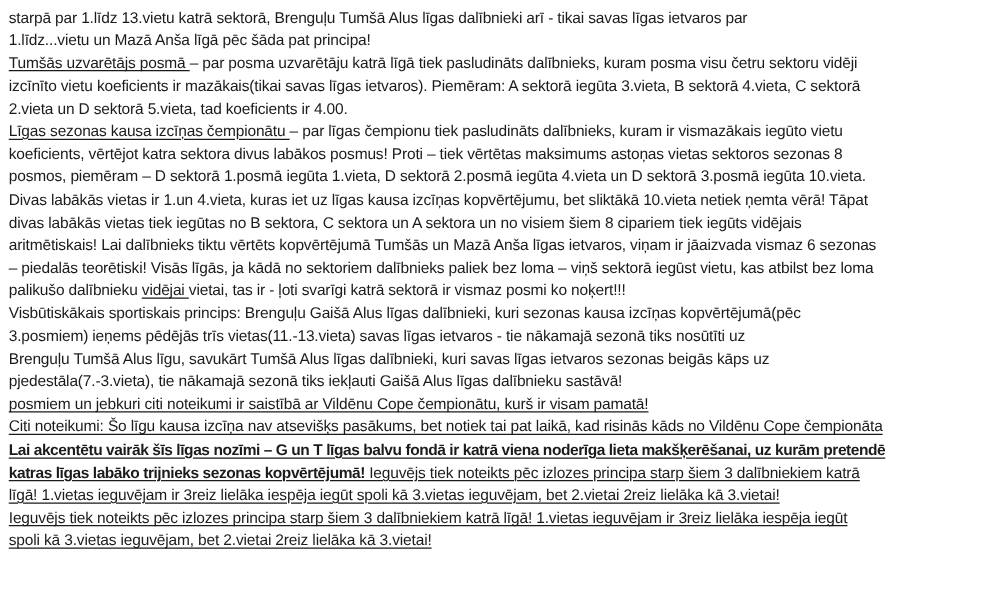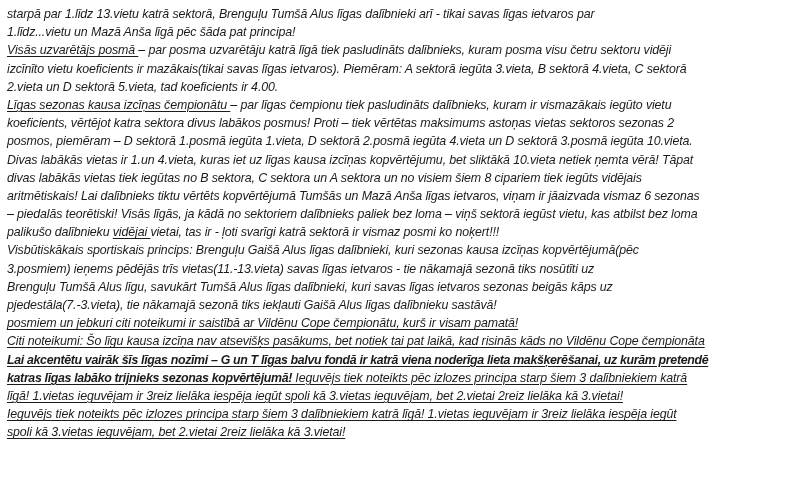--- a/index.html
+++ b/index.html
@@ -8,21 +8,20 @@
     background: #ffffff;
   }
   .page {
     position: relative;
     width: 800px;
     height: 488px;
     background: #ffffff;
     overflow: hidden;
     font-family: "Liberation Sans", sans-serif;
     color: #1b1b1b;
-    font-style: italic;
   }
   .doc-body {
     position: absolute;
     left: 7px;
     top: 5px;
     width: 788px;
   }
   .text-line {
     white-space: nowrap;
     height: 18.2px;
@@ -42,25 +41,25 @@
     letter-spacing: -0.34px;
   }
 </style>
 </head>
 <body>
 
 <div class="page">
   <div class="doc-body">
       <div class="text-line"><span class="run">starpā par 1.līdz 13.vietu katrā sektorā, Brenguļu Tumšā Alus līgas dalībnieki arī - tikai savas līgas ietvaros par</span></div>
       <div class="text-line"><span class="run">1.līdz...vietu un Mazā Anša līgā pēc šāda pat principa!</span></div>
-      <div class="text-line"><span class="run u">Visās uzvarētājs posmā </span><span class="run">– par posma uzvarētāju katrā līgā tiek pasludināts dalībnieks, kuram posma visu četru sektoru vidēji</span></div>
+      <div class="text-line"><span class="run u">Tumšās uzvarētājs posmā </span><span class="run">– par posma uzvarētāju katrā līgā tiek pasludināts dalībnieks, kuram posma visu četru sektoru vidēji</span></div>
       <div class="text-line"><span class="run">izcīnīto vietu koeficients ir mazākais(tikai savas līgas ietvaros). Piemēram: A sektorā iegūta 3.vieta, B sektorā 4.vieta, C sektorā</span></div>
       <div class="text-line"><span class="run">2.vieta un D sektorā 5.vieta, tad koeficients ir 4.00.</span></div>
       <div class="text-line"><span class="run u">Līgas sezonas kausa izcīņas čempionātu </span><span class="run">– par līgas čempionu tiek pasludināts dalībnieks, kuram ir vismazākais iegūto vietu</span></div>
-      <div class="text-line"><span class="run">koeficients, vērtējot katra sektora divus labākos posmus! Proti – tiek vērtētas maksimums astoņas vietas sektoros sezonas 2</span></div>
+      <div class="text-line"><span class="run">koeficients, vērtējot katra sektora divus labākos posmus! Proti – tiek vērtētas maksimums astoņas vietas sektoros sezonas 8</span></div>
       <div class="text-line"><span class="run">posmos, piemēram – D sektorā 1.posmā iegūta 1.vieta, D sektorā 2.posmā iegūta 4.vieta un D sektorā 3.posmā iegūta 10.vieta.</span></div>
       <div class="text-line"><span class="run">Divas labākās vietas ir 1.un 4.vieta, kuras iet uz līgas kausa izcīņas kopvērtējumu, bet sliktākā 10.vieta netiek ņemta vērā! Tāpat</span></div>
       <div class="text-line"><span class="run">divas labākās vietas tiek iegūtas no B sektora, C sektora un A sektora un no visiem šiem 8 cipariem tiek iegūts vidējais</span></div>
       <div class="text-line"><span class="run">aritmētiskais! Lai dalībnieks tiktu vērtēts kopvērtējumā Tumšās un Mazā Anša līgas ietvaros, viņam ir jāaizvada vismaz 6 sezonas</span></div>
       <div class="text-line"><span class="run">– piedalās teorētiski! Visās līgās, ja kādā no sektoriem dalībnieks paliek bez loma – viņš sektorā iegūst vietu, kas atbilst bez loma</span></div>
       <div class="text-line"><span class="run">palikušo dalībnieku </span><span class="run u">vidējai </span><span class="run">vietai, tas ir - ļoti svarīgi katrā sektorā ir vismaz posmi ko noķert!!!</span></div>
       <div class="text-line"><span class="run">Visbūtiskākais sportiskais princips: Brenguļu Gaišā Alus līgas dalībnieki, kuri sezonas kausa izcīņas kopvērtējumā(pēc</span></div>
       <div class="text-line"><span class="run">3.posmiem) ieņems pēdējās trīs vietas(11.-13.vieta) savas līgas ietvaros - tie nākamajā sezonā tiks nosūtīti uz</span></div>
       <div class="text-line"><span class="run">Brenguļu Tumšā Alus līgu, savukārt Tumšā Alus līgas dalībnieki, kuri savas līgas ietvaros sezonas beigās kāps uz</span></div>
       <div class="text-line"><span class="run">pjedestāla(7.-3.vieta), tie nākamajā sezonā tiks iekļauti Gaišā Alus līgas dalībnieku sastāvā!</span></div>

